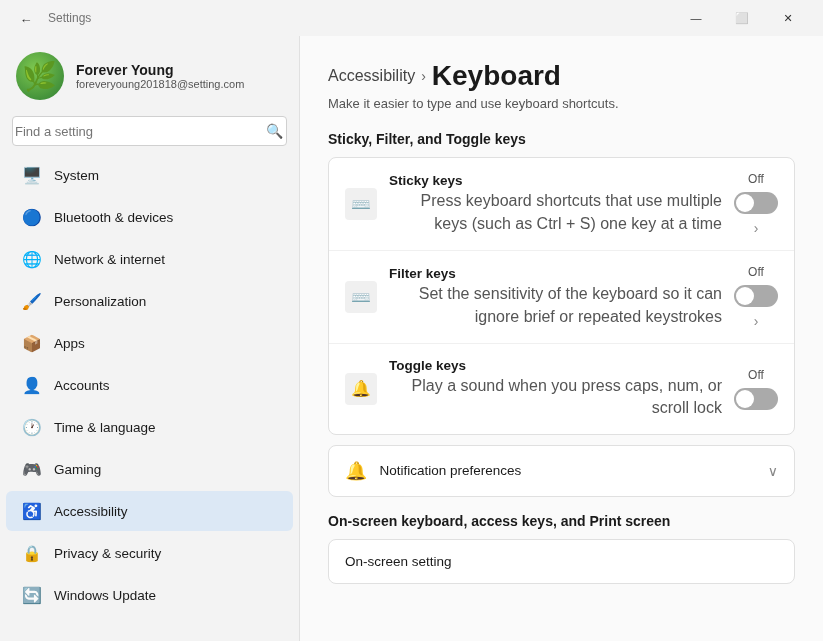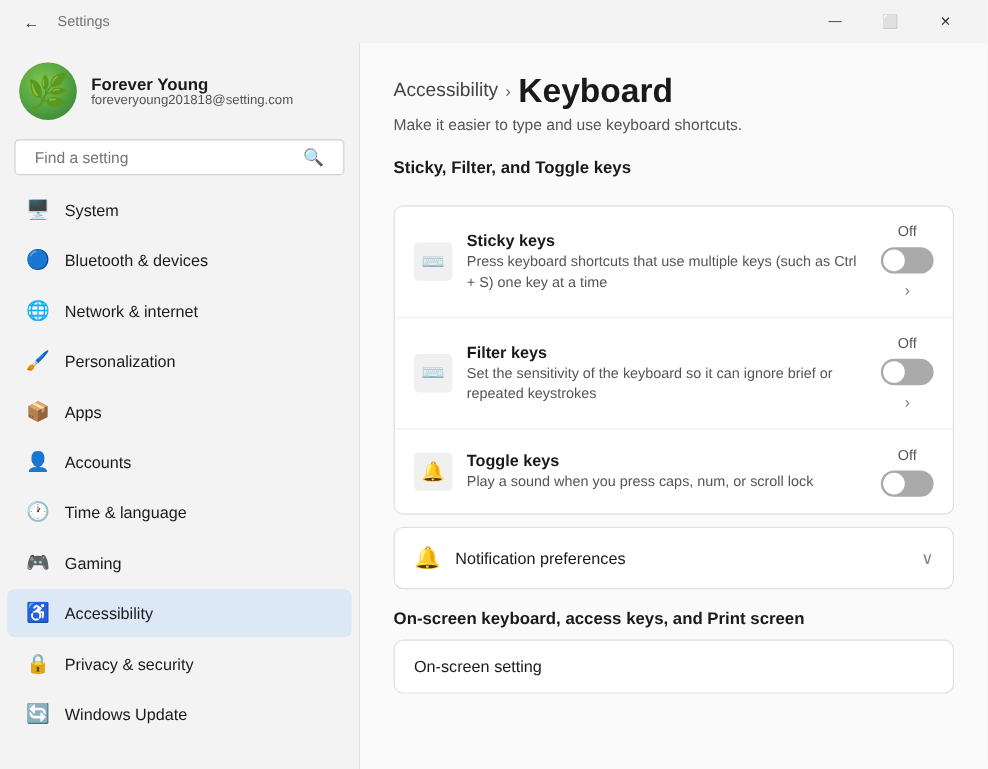--- a/index.html
+++ b/index.html
@@ -59,21 +59,21 @@
     .user-name { font-size: 14px; font-weight: 600; color: #1a1a1a; }
     .user-email { font-size: 11px; color: #555; }
 
     
     .search-box {
       margin: 4px 12px 8px 12px;
       display: flex; align-items: center;
       background: white;
       border: 1px solid #d0d0d0;
       border-radius: 4px;
-      padding: 6px 16px;
+      padding: 6px 2px;
       gap: 8px;
     }
     .search-input {
       border: none; outline: none; background: transparent;
       font-size: 13px; color: #333; flex: 1;
     }
     .search-icon { color: #555; font-size: 14px; }
 
     
     .nav-item {
@@ -104,21 +104,21 @@
       margin-bottom: 4px;
     }
     .breadcrumb-item { font-size: 16px; color: #444; }
     .breadcrumb-chevron { font-size: 14px; color: #666; }
     .breadcrumb-current { font-size: 28px; font-weight: 700; color: #1a1a1a; }
     .page-subtitle { font-size: 13px; color: #555; margin-bottom: 20px; }
 
     
     .section-heading {
       font-size: 14px; font-weight: 600; color: #1a1a1a;
-      margin-bottom: 24px; margin-top: 4px;
+      margin-bottom: 10px; margin-top: 4px;
     }
 
     
     .settings-card {
       background: white;
       border-radius: 8px;
       border: 1px solid #e0e0e0;
       margin-bottom: 10px;
       overflow: hidden;
     }
@@ -129,21 +129,21 @@
       gap: 12px;
     }
     .settings-row:last-child { border-bottom: none; }
     .row-icon {
       width: 32px; height: 32px; background: #f0f0f0; border-radius: 4px;
       display: flex; align-items: center; justify-content: center;
       font-size: 16px; flex-shrink: 0; color: #555;
     }
     .row-content { flex: 1; }
     .row-title { font-size: 13.5px; font-weight: 600; color: #1a1a1a; }
-    .row-desc { font-size: 12px; color: #555; line-height: 1.4; margin-top: 2px; }
+    .row-desc { font-size: 16px; color: #555; line-height: 1.4; margin-top: 2px; text-align: right; }
     .row-right { display: flex; align-items: center; gap: 6px; flex-shrink: 0; flex-direction: column; }
     .toggle-label { font-size: 12px; color: #555; }
 
     
     .toggle-switch {
       width: 44px; height: 22px; border-radius: 11px;
       background: #aaa; position: relative; cursor: pointer;
       flex-shrink: 0;
     }
     .toggle-switch.off { background: #aaa; }

